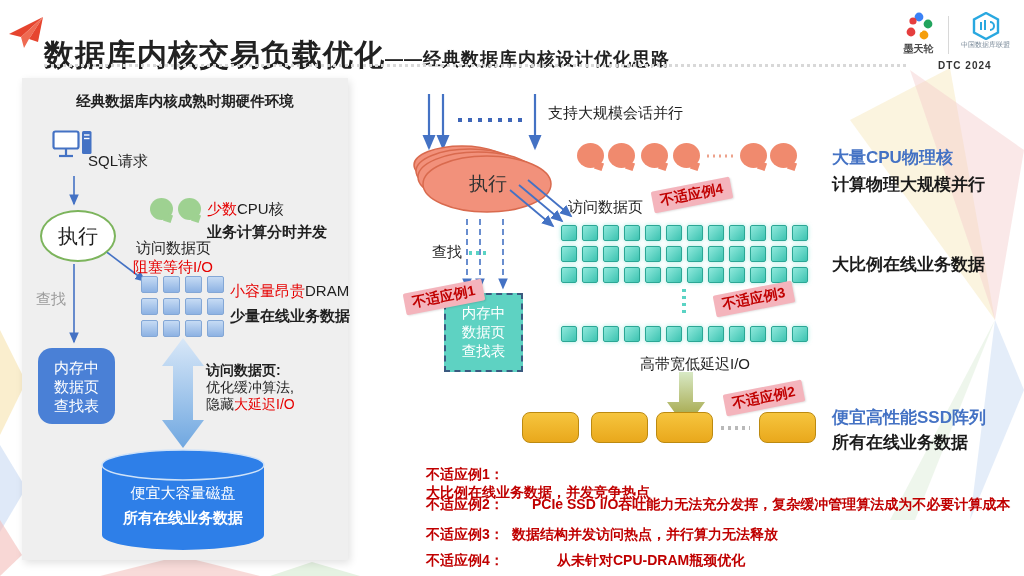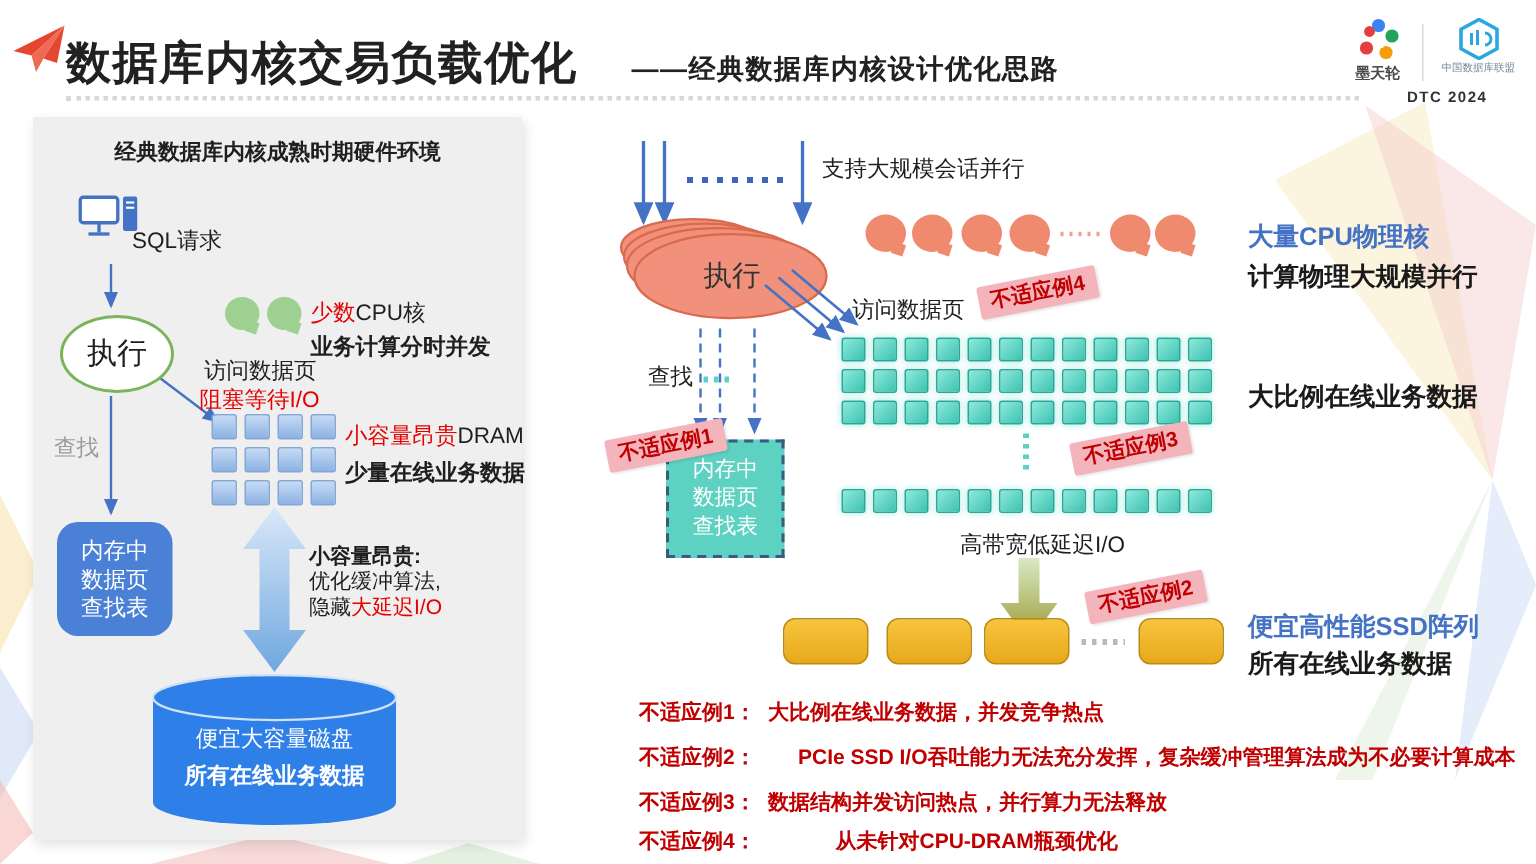--- a/index.html
+++ b/index.html
@@ -8,21 +8,21 @@
   #page{position:relative;width:1024px;height:576px;overflow:hidden;background:#fff;}
   .abs{position:absolute;}
   .bold{font-weight:700;}
   .t15{font-size:15px;line-height:18px;}
   .t14{font-size:14px;line-height:17px;}
   .red{color:#E60000;}
   .gray-t{color:#9a9a9a;}
   .nowrap{white-space:nowrap;}
 
   
-  #title-row{left:44px;top:22px;display:flex;align-items:baseline;white-space:nowrap;z-index:5;gap:36px;}
+  #title-row{left:44px;top:35px;display:flex;align-items:baseline;white-space:nowrap;z-index:5;}
   #title-main{font-size:30px;font-weight:800;color:#212121;letter-spacing:1px;}
   #title-sub{font-size:18px;font-weight:800;color:#212121;letter-spacing:1px;}
   #title-underline{left:44px;top:64px;width:862px;border-top:3px dotted #d8d8d8;z-index:5;}
   #logo-area{left:896px;top:12px;width:120px;z-index:5;}
   .logo-txt{font-size:10px;color:#4a4a4a;font-weight:700;text-align:center;}
   .logo-txt-sm{font-size:7px;color:#7a8a99;text-align:center;white-space:nowrap;}
   #event-label{left:938px;top:60px;font-size:10px;color:#333;font-weight:700;letter-spacing:1px;z-index:5;}
 
   
   #left-panel{left:22px;top:78px;width:326px;height:482px;background:#efefef;
@@ -166,21 +166,21 @@
   <div class="abs t15 nowrap" style="left:230px;top:282px;z-index:3;"><span class="red">小容量昂贵</span><span>DRAM</span></div>
   <div class="abs t15 bold nowrap" style="left:230px;top:307px;z-index:3;">少量在线业务数据</div>
 
   <div id="membox-left" class="abs">
     <div>内存中</div>
     <div>数据页</div>
     <div>查找表</div>
   </div>
 
   <div class="abs t14 nowrap" style="left:206px;top:362px;z-index:3;">
-    <div class="bold">小容量昂贵:</div>
+    <div class="bold">访问数据页:</div>
     <div>优化缓冲算法,</div>
     <div><span>隐藏</span><span class="red">大延迟I/O</span></div>
   </div>
 
   <div class="abs cyl-text t15" style="top:484px;">便宜大容量磁盘</div>
   <div class="abs cyl-text t15 bold" style="top:509px;">所有在线业务数据</div>
 
   <div class="abs t15 nowrap" style="left:548px;top:104px;z-index:3;">支持大规模会话并行</div>
   <div class="abs nowrap" style="left:452px;top:171px;width:72px;text-align:center;font-size:19px;color:#333;z-index:3;">执行</div>
 
@@ -264,21 +264,21 @@
   <div class="ssd-box" style="left:591px;top:412px;"></div>
   <div class="ssd-box" style="left:656px;top:412px;"></div>
   <div class="ssd-box" style="left:759px;top:412px;"></div>
 
   <div class="abs r-label-blue" style="left:832px;top:146px;">大量CPU物理核</div>
   <div class="abs r-label-black" style="left:832px;top:173px;">计算物理大规模并行</div>
   <div class="abs r-label-black" style="left:832px;top:253px;">大比例在线业务数据</div>
   <div class="abs r-label-blue" style="left:832px;top:406px;">便宜高性能SSD阵列</div>
   <div class="abs r-label-black" style="left:832px;top:431px;">所有在线业务数据</div>
 
-  <div class="note-row" style="left:426px;top:466px;">
+  <div class="note-row" style="left:426px;top:466px;flex-direction:column;">
     <span class="note-label">不适应例1：</span>
     <span>大比例在线业务数据，并发竞争热点</span>
   </div>
   <div class="note-row" style="left:426px;top:496px;gap:20px;">
     <span class="note-label">不适应例2：</span>
     <span>PCIe SSD I/O吞吐能力无法充分发挥，复杂缓冲管理算法成为不必要计算成本</span>
   </div>
   <div class="note-row" style="left:426px;top:526px;">
     <span class="note-label">不适应例3：</span>
     <span>数据结构并发访问热点，并行算力无法释放</span>

